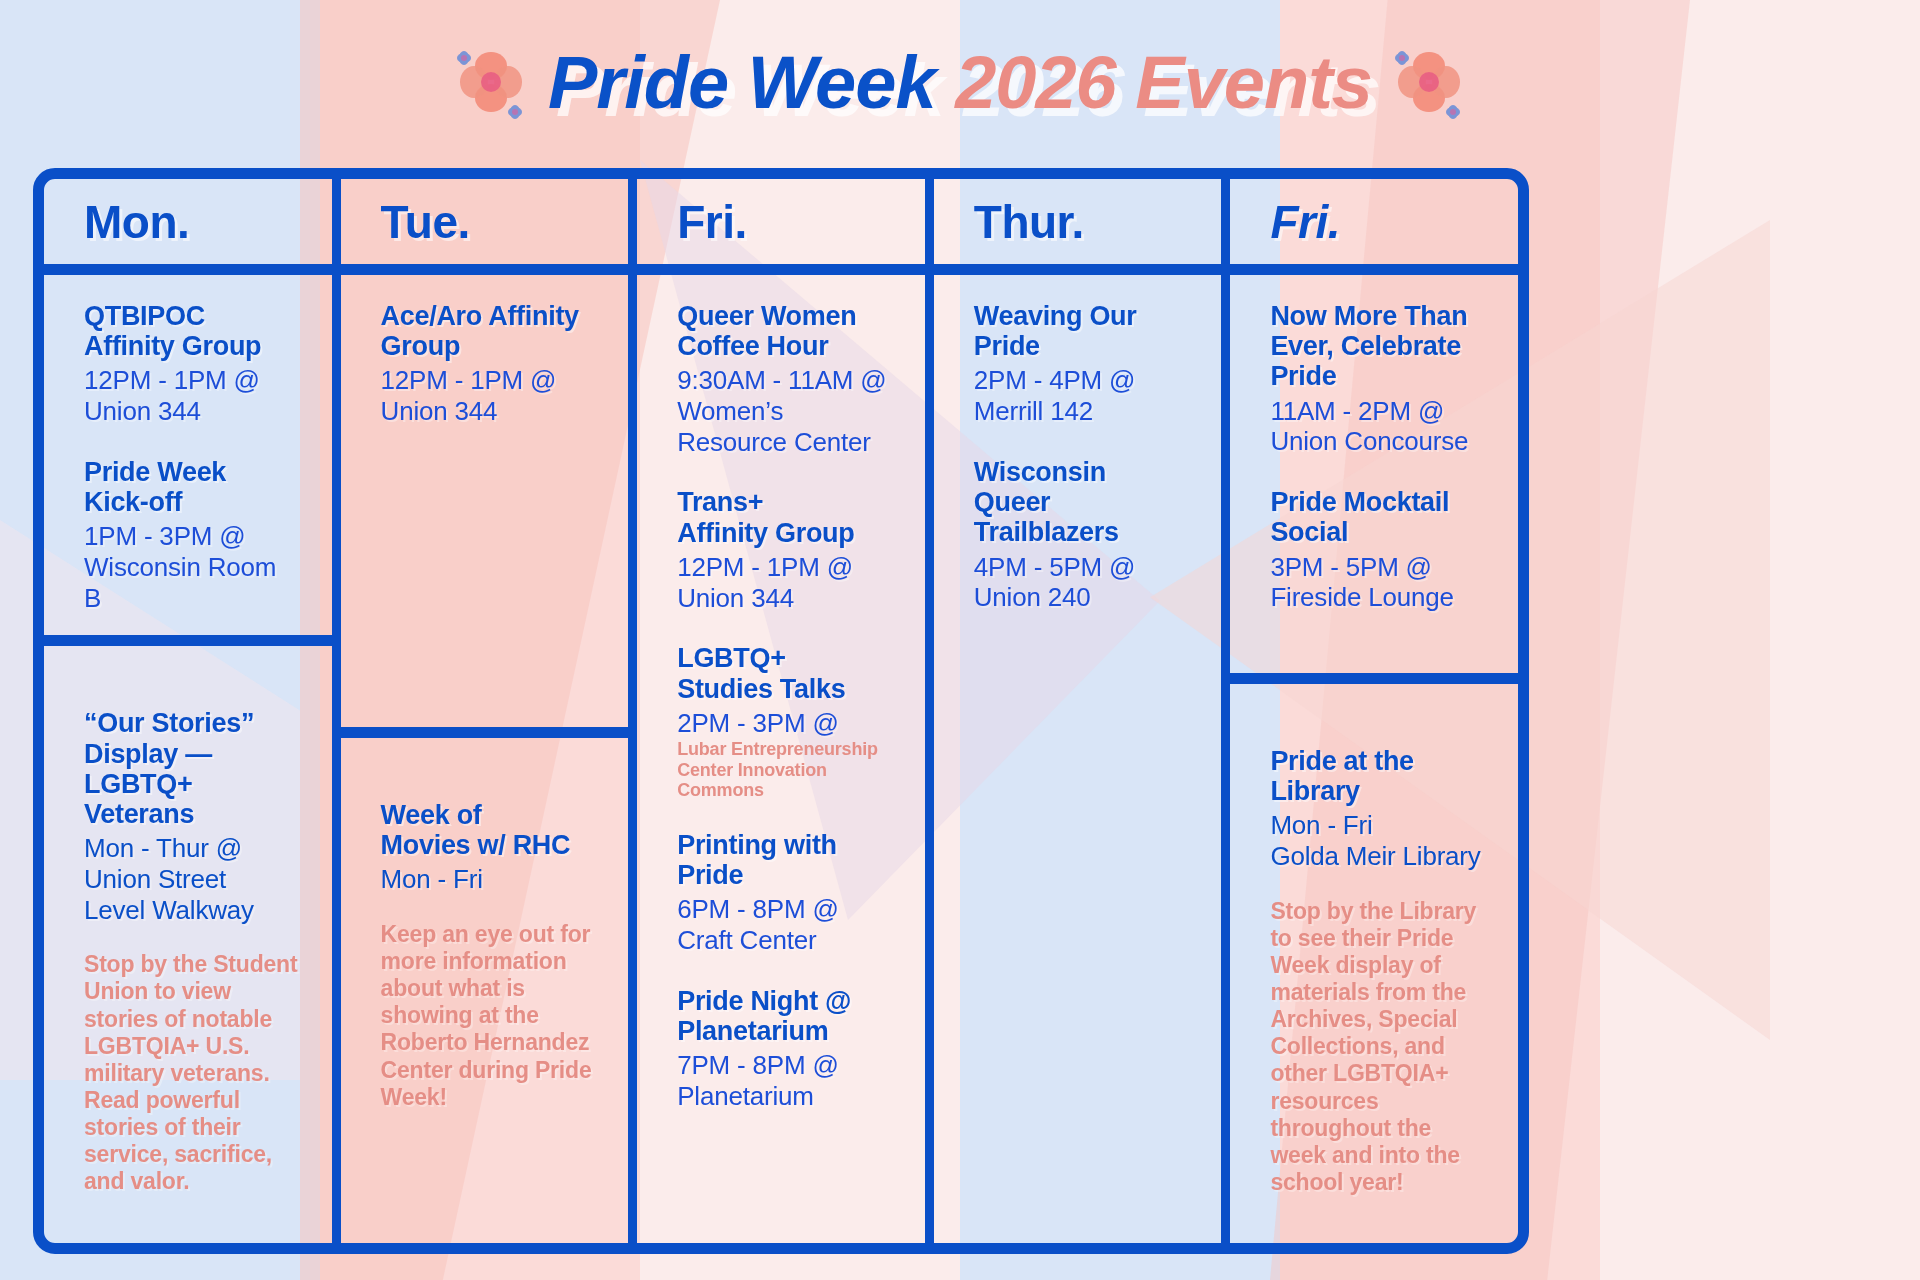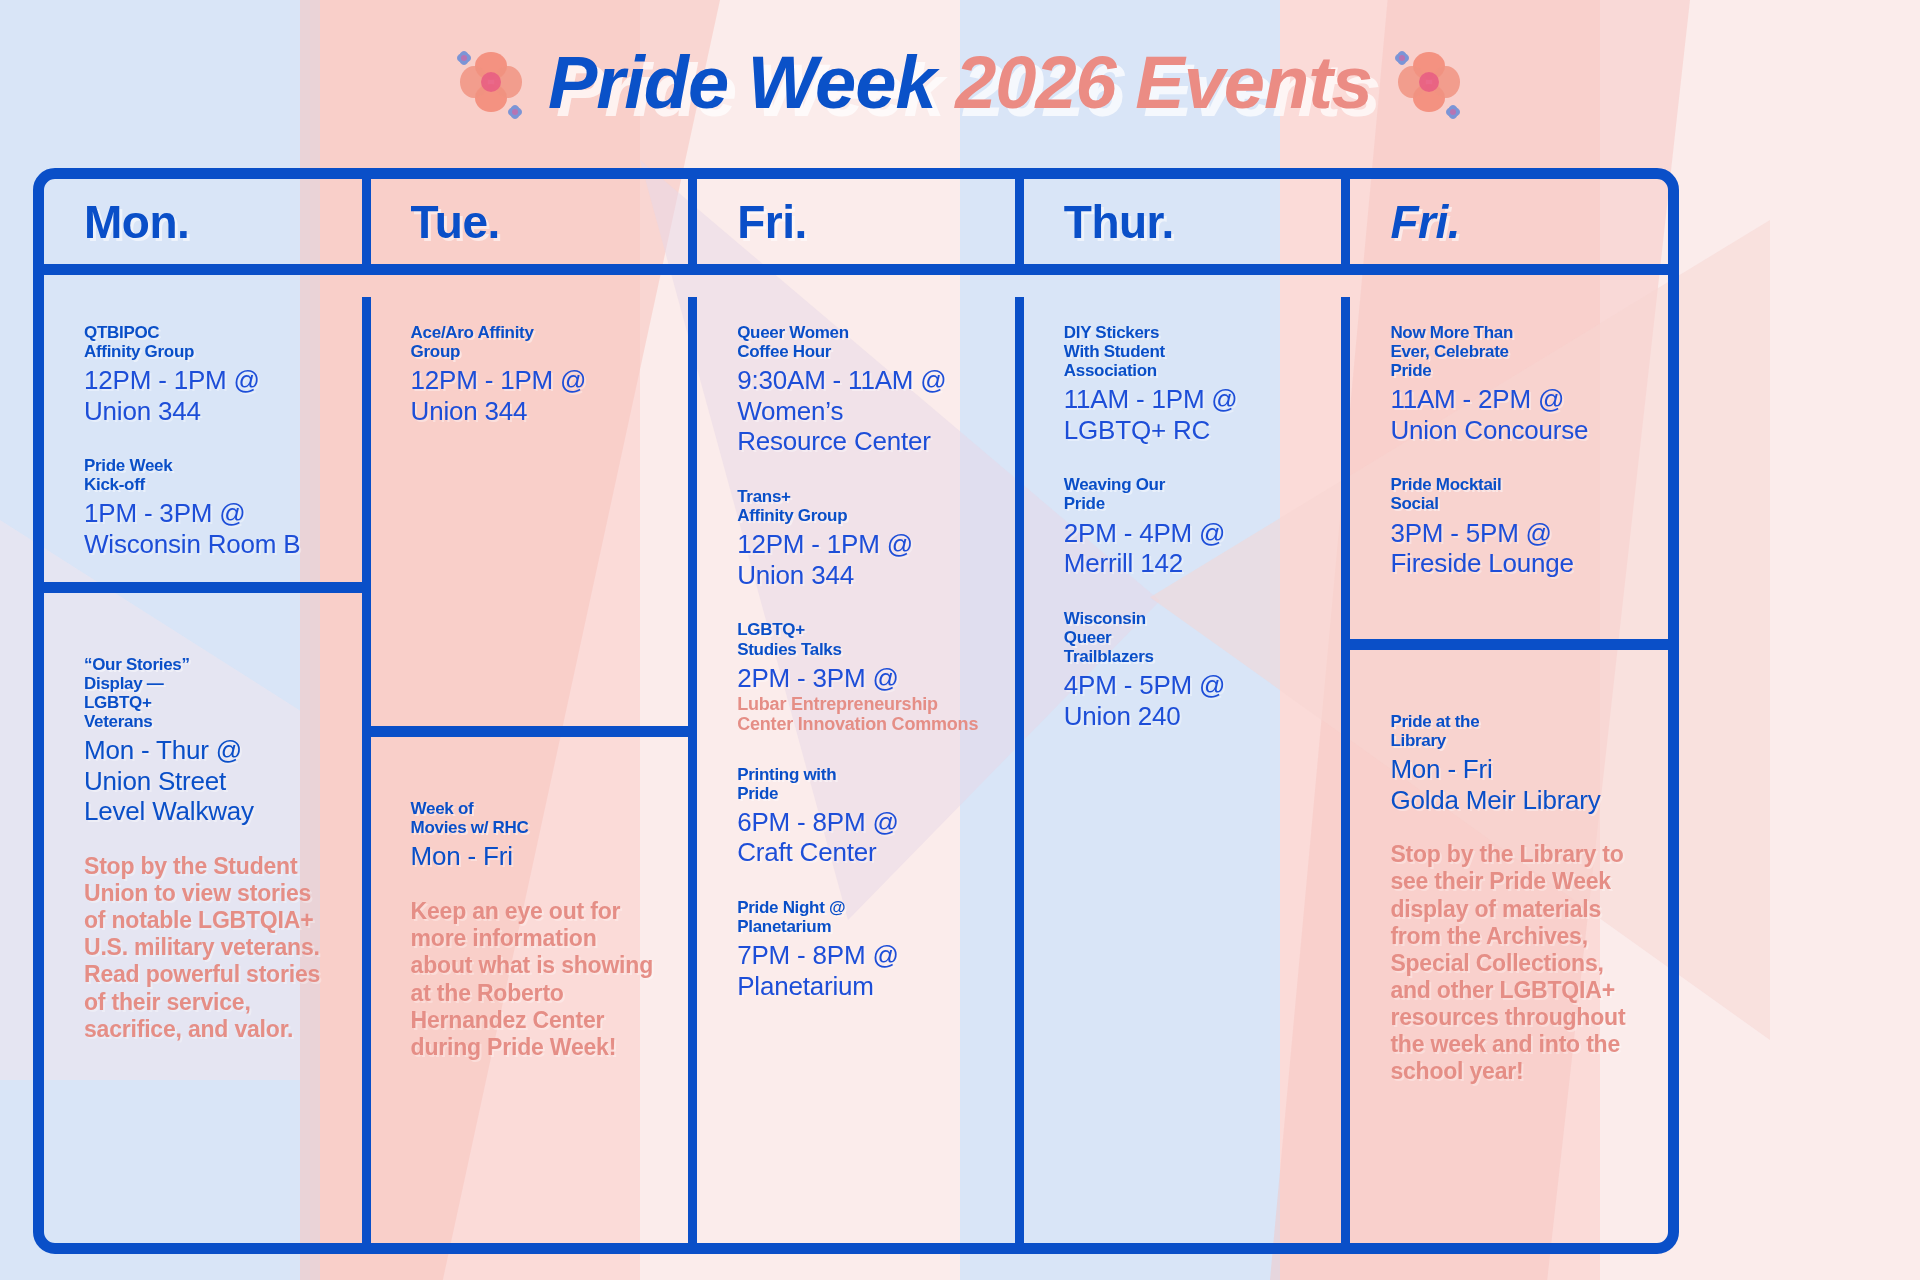--- a/index.html
+++ b/index.html
@@ -27,26 +27,25 @@
     text-shadow: 8px 8px 0 rgba(255,255,255,.72);
   }
   #title-text .blue{ color:#0a51c8; }
   #title-text .coral{ color:#eb8c84; }
 
   .flower{ position:relative; width:78px; height:82px; flex:0 0 auto; }
   .flower svg{ position:absolute; inset:0; filter:blur(.4px); }
 
   
   #calendar{
-    position:absolute; left:33px; top:168px; width:1646px; height:1086px;
+    position:absolute; left:33px; top:168px; width:1496px; height:1086px;
     border:11px solid #0a4fc8; border-radius:22px;
     z-index:2;
     display:flex; flex-direction:column;
     background:transparent;
-    gap:22px;
   }
   #header-row{
     display:flex; height:96px; flex:0 0 auto;
     border-bottom:11px solid #0a4fc8;
   }
   #body-row{ display:flex; flex:1 1 auto; min-height:0; }
 
   .hcell{
     flex:1 1 0; min-width:0; position:relative;
     display:flex; align-items:center;
@@ -68,21 +67,21 @@
   }
   .col:last-child{ border-right:none; }
 
   .seg{ padding:26px 34px 10px 40px; position:relative; }
   .seg.divided{ border-bottom:11px solid #0a4fc8; padding-bottom:22px; }
   .seg.spacer{ flex:1 1 auto; }
 
   .event{ margin-bottom:30px; }
   .event:last-child{ margin-bottom:0; }
   .ev-title{
-    font-size:17px; font-weight:bold; color:#0a4fc8; line-height:1.12;
+    font-size:27px; font-weight:bold; color:#0a4fc8; line-height:1.12;
     letter-spacing:-0.3px;
     text-shadow:2px 2px 0 rgba(255,255,255,.45);
     margin-bottom:4px;
   }
   .ev-when{
     font-size:26px; color:#1d4ed8; line-height:1.18;
     letter-spacing:-0.2px;
     text-shadow:2px 2px 0 rgba(255,255,255,.35);
   }
   .ev-when.blue{ color:#0a4fc8; font-weight:500; }
@@ -239,24 +238,20 @@
           </div>
           <div class="event">
             <div class="ev-title">Pride Night @<br>Planetarium</div>
             <div class="ev-when">7PM - 8PM @<br>Planetarium</div>
           </div>
         </div>
       </div>
       <div class="col">
         <div class="seg">
           <div class="event">
-            <div class="ev-title">DIY Stickers<br>With Student<br>Association</div>
-            <div class="ev-when">11AM - 1PM @<br>LGBTQ+ RC</div>
-          </div>
-          <div class="event">
             <div class="ev-title">Weaving Our<br>Pride</div>
             <div class="ev-when">2PM - 4PM @<br>Merrill 142</div>
           </div>
           <div class="event">
             <div class="ev-title">Wisconsin<br>Queer<br>Trailblazers</div>
             <div class="ev-when">4PM - 5PM @<br>Union 240</div>
           </div>
         </div>
       </div>
       <div class="col">

